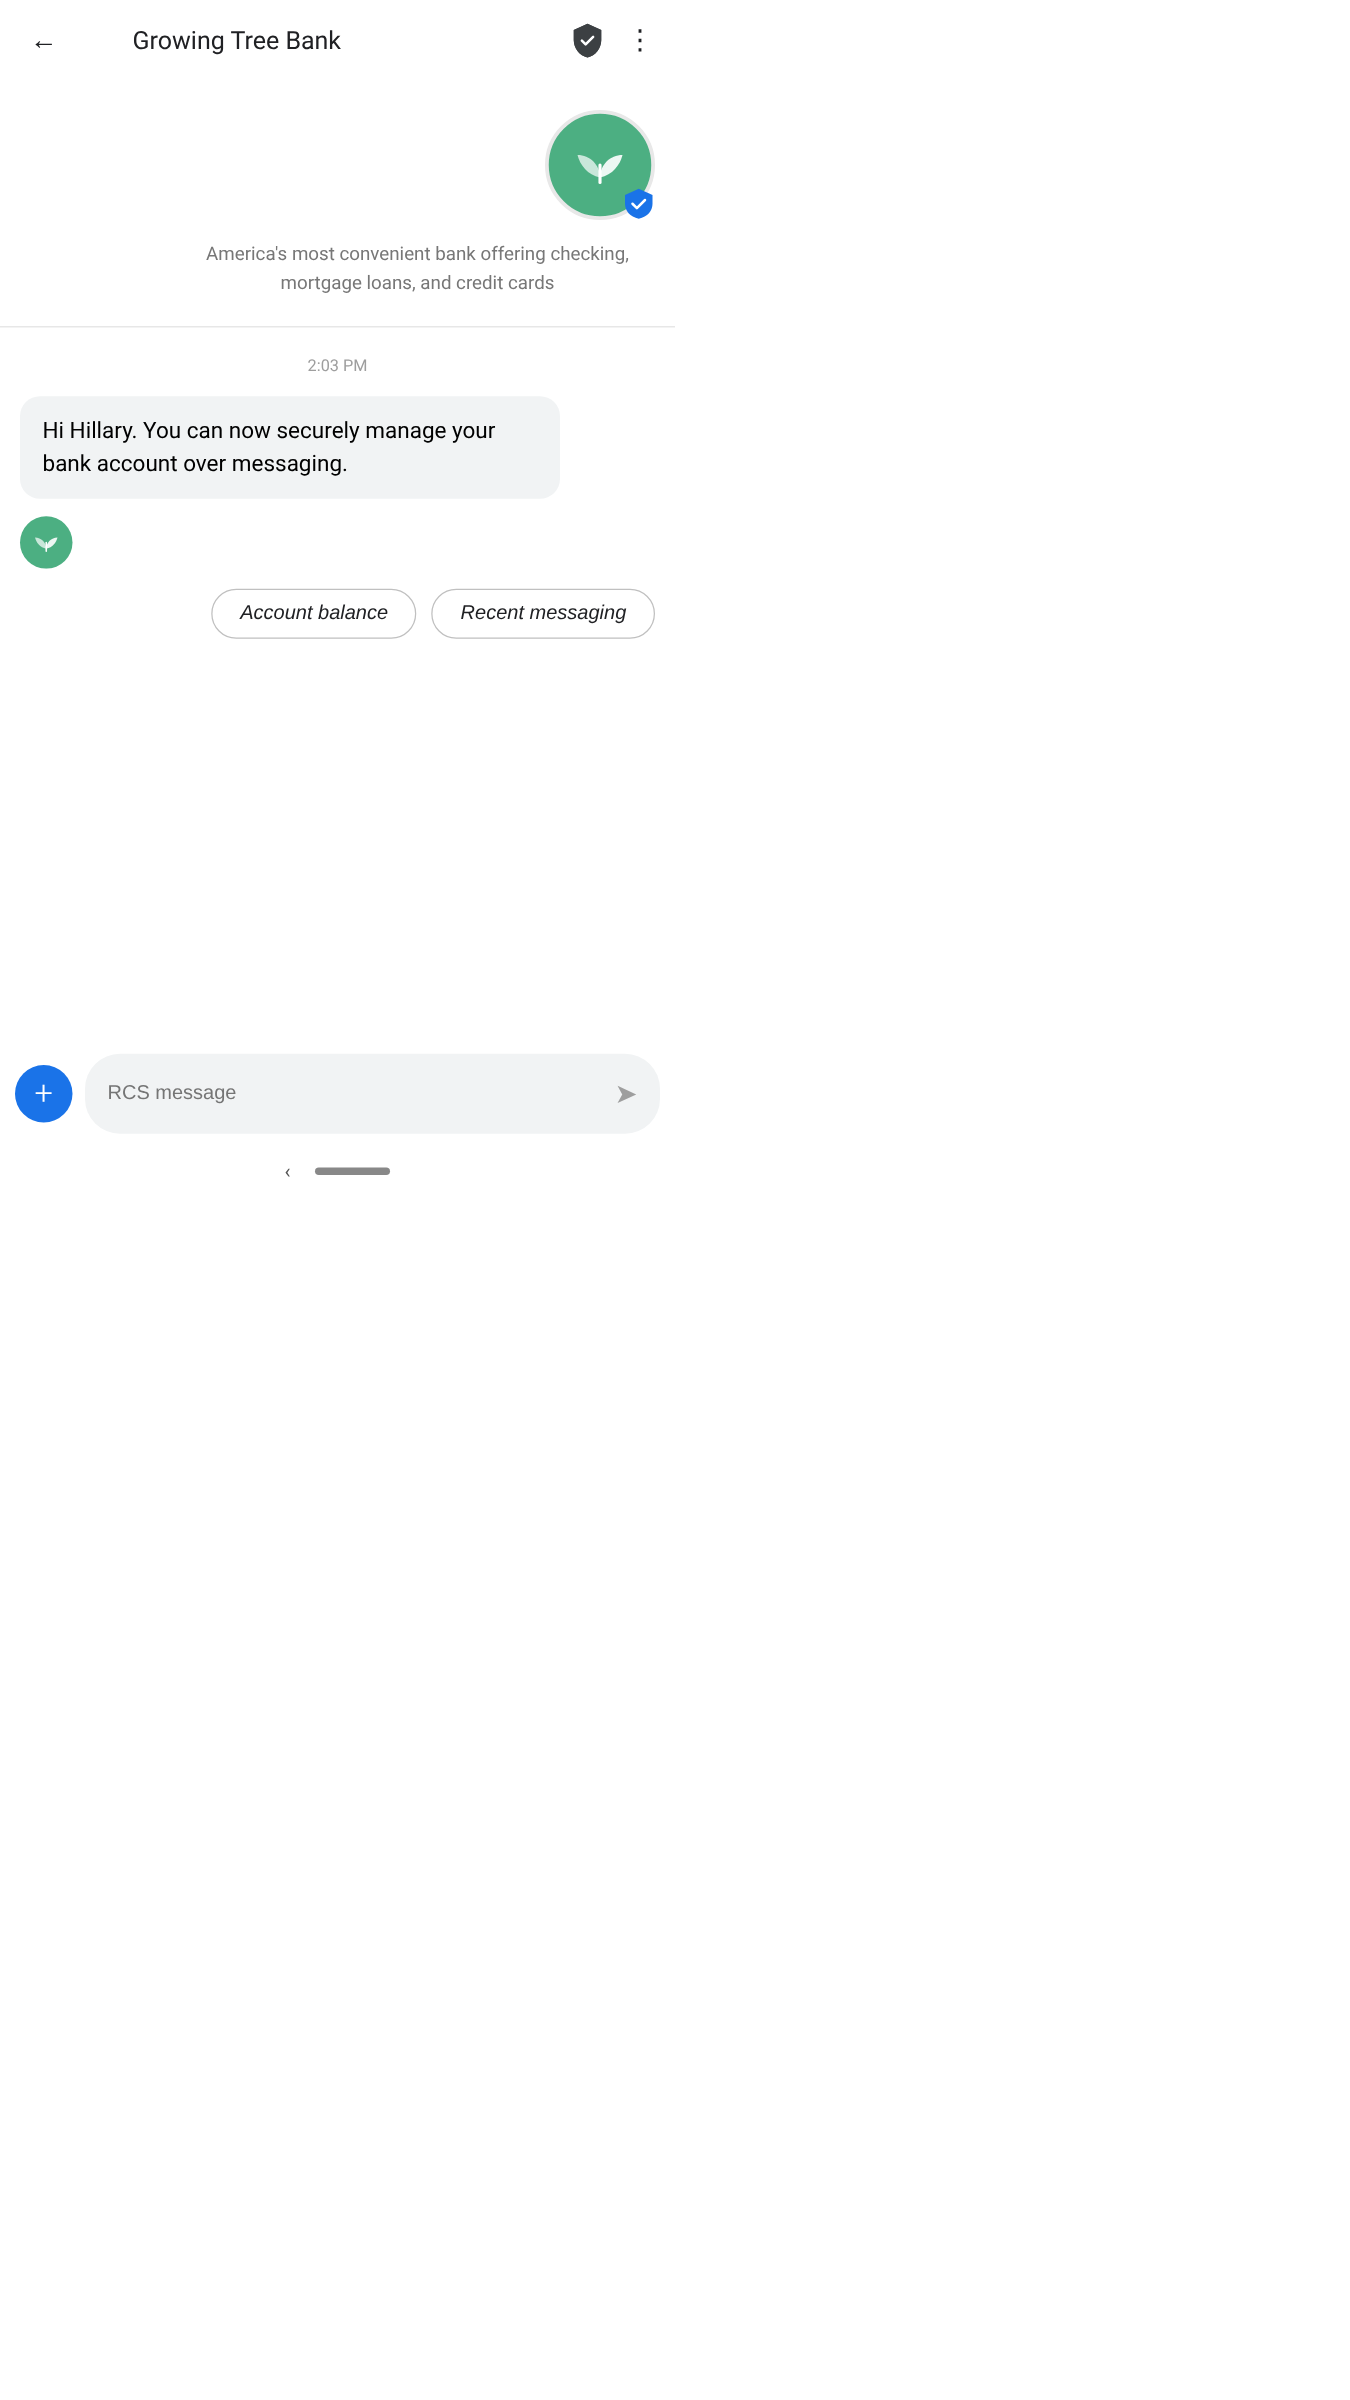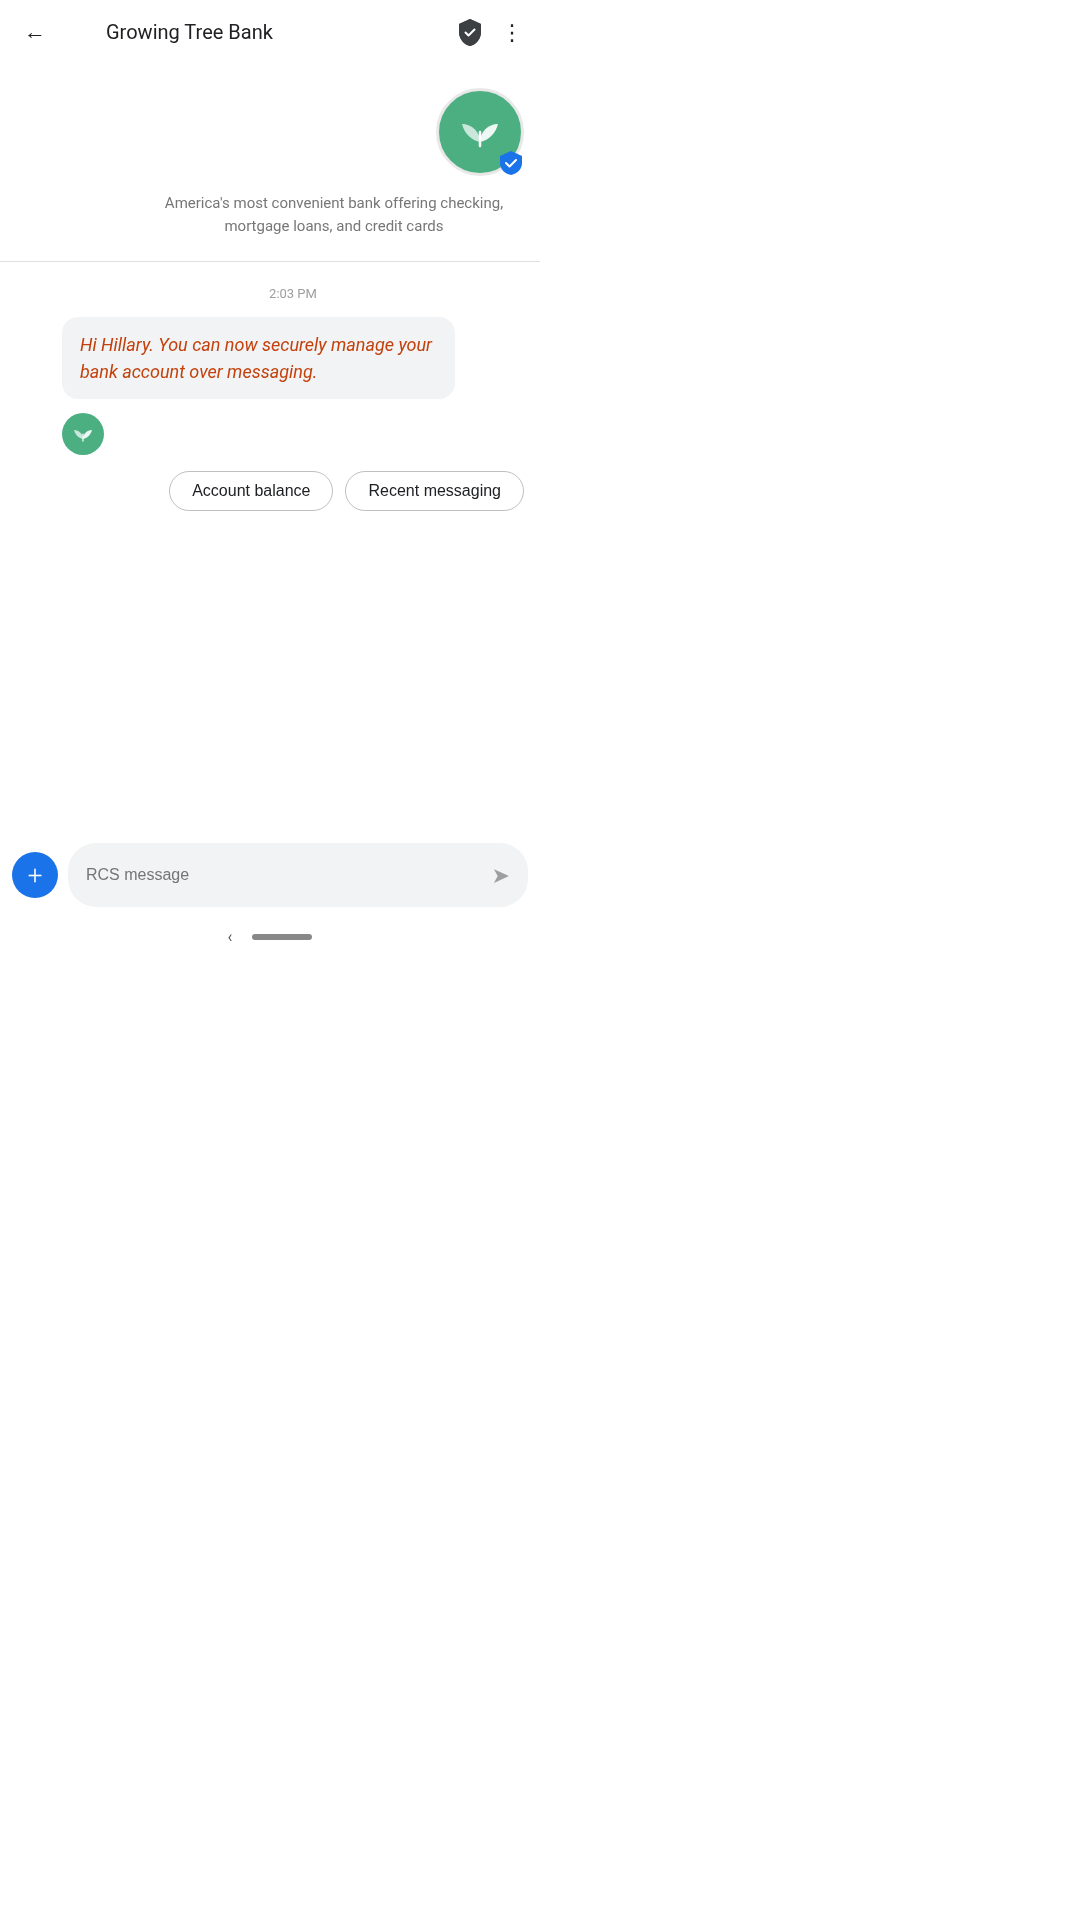--- a/index.html
+++ b/index.html
@@ -122,24 +122,23 @@
       align-items: flex-start;
       margin-bottom: 8px;
       max-width: 85%;
     }
 
     .message-bubble {
       background: #f1f3f4;
       border-radius: 16px;
       padding: 14px 18px;
       font-size: 18px;
-      color: #c2410c;
+      color: #000000;
       line-height: 1.5;
       margin-bottom: 6px;
-      font-style: italic;
     }
 
     .message-bubble.second {
       margin-top: 2px;
     }
 
     .chat-with-avatar {
       display: flex;
       align-items: flex-end;
       gap: 10px;
@@ -173,20 +172,21 @@
 
     .quick-reply-btn {
       border: 1.5px solid #c0c0c0;
       border-radius: 24px;
       padding: 10px 22px;
       font-size: 16px;
       color: #202124;
       background: #ffffff;
       cursor: pointer;
       white-space: nowrap;
+      font-style: italic;
     }
 
     
     .input-area {
       display: flex;
       align-items: center;
       padding: 10px 12px 10px;
       gap: 10px;
       background: #ffffff;
     }
@@ -256,21 +256,20 @@
     
     .app-wrapper {
       display: flex;
       flex-direction: column;
       height: 960px;
     }
 
     .chat-scroll-area {
       flex: 1;
       overflow-y: auto;
-      margin-left: 46px;
     }
   </style>
 </head>
 <body>
 
 <div class="app-wrapper">
 
   <div class="header">
     <div class="header-back">←</div>
     <div class="header-title">Growing Tree Bank</div>

